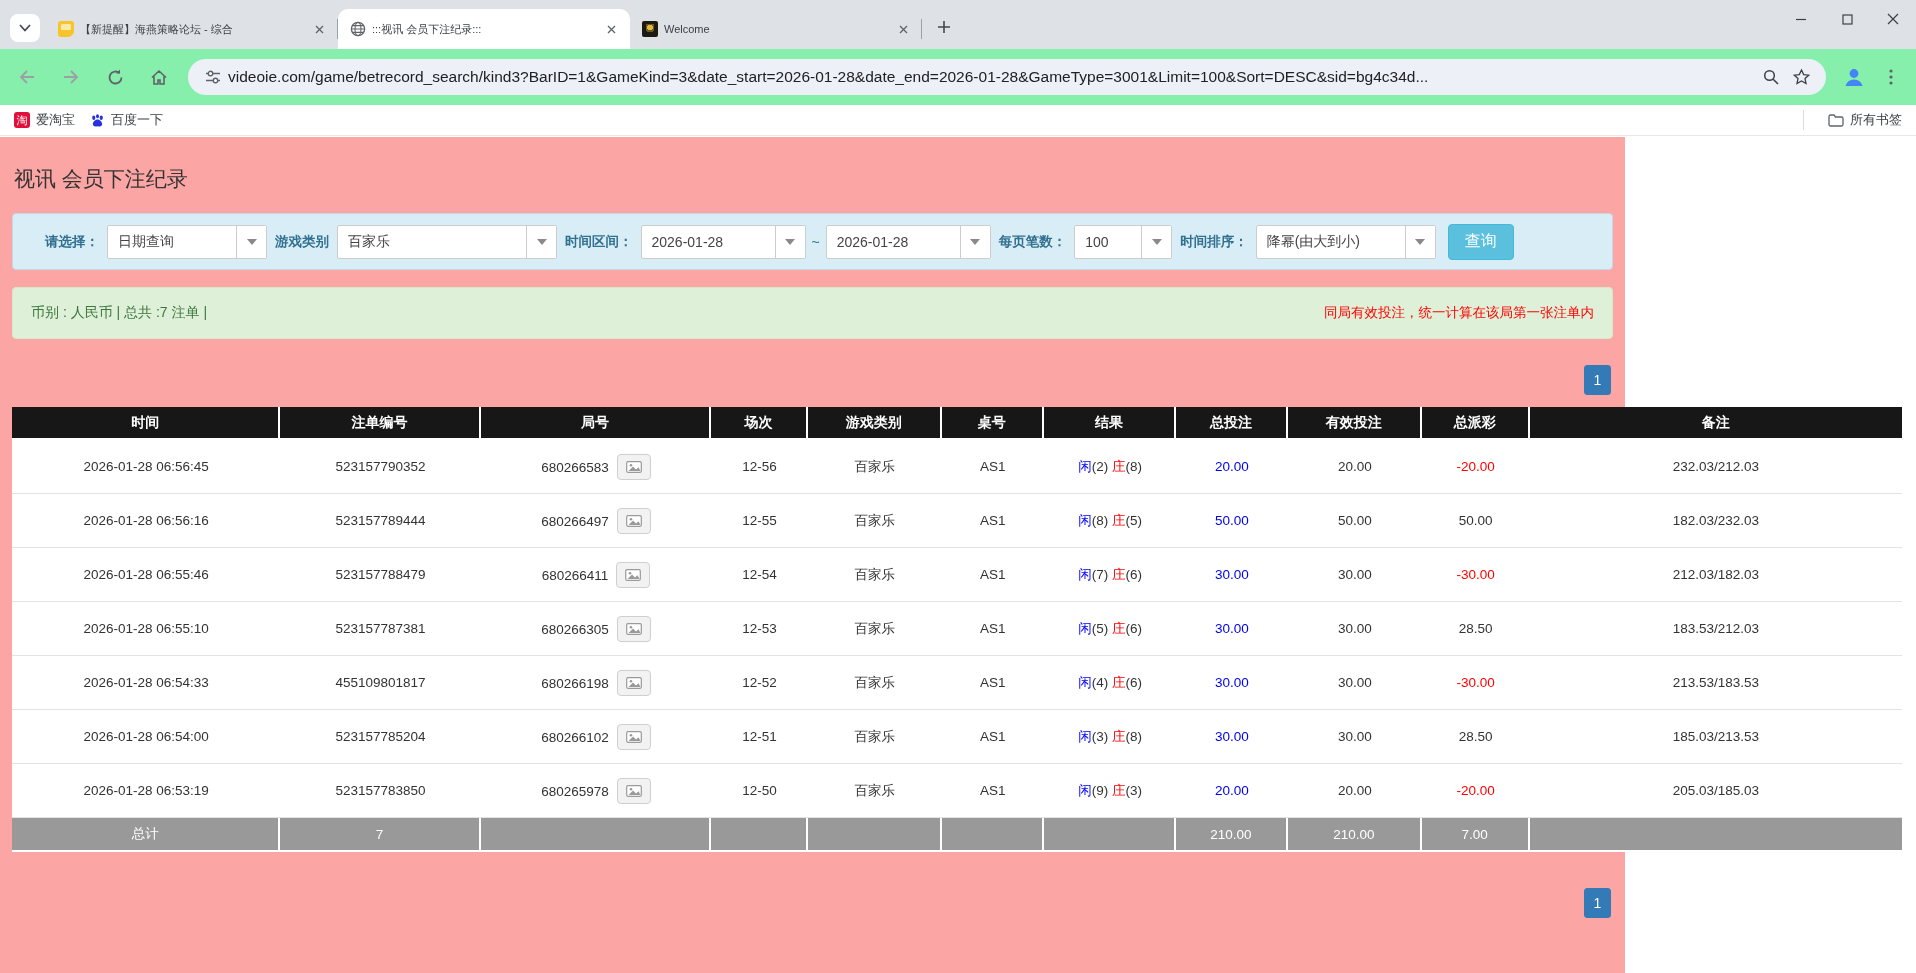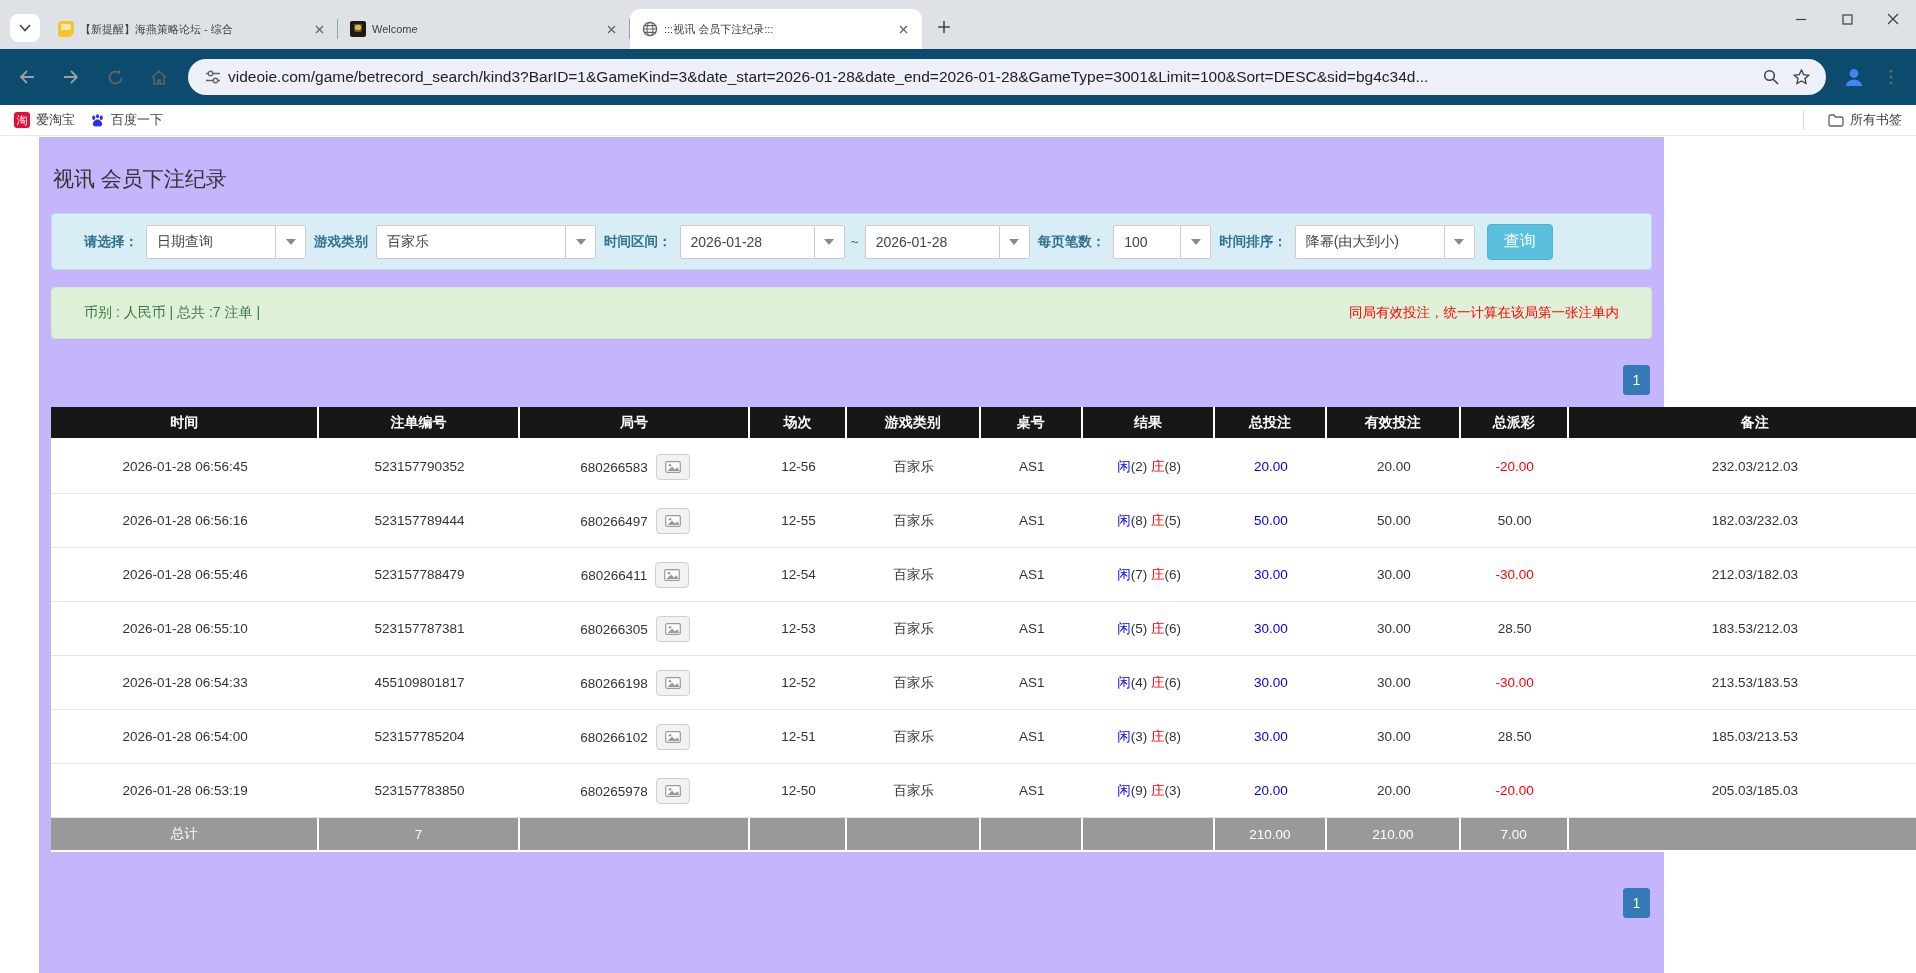--- a/index.html
+++ b/index.html
@@ -26,21 +26,21 @@
     background:#fde9a8; border-radius:1px;}
   .fav-dark { background:#1d1a14; border-radius:2px; }
   .fav-dark::after { content:""; position:absolute; left:4px; top:3px; width:8px; height:10px;
     background:radial-gradient(circle at 50% 35%, #e4b63f 0 3px, #6b5a1f 3px 5px, transparent 5px); }
   .fav-globe { background:transparent; }
   .newtab { width:28px; height:28px; margin:0 0 8px 8px; display:flex; align-items:center;
     justify-content:center; color:#45494d; }
   .wincontrols { position:absolute; right:0; top:0; height:40px; display:flex; }
   .winbtn { width:46px; height:38px; display:flex; align-items:center; justify-content:center; color:#3c4043; }
 
-  .toolbar { position:absolute; top:49px; left:0; width:1916px; height:56px; background:#0c4a6e;
+  .toolbar { position:absolute; top:49px; left:0; width:1916px; height:56px; background:#86efac;
     display:flex; align-items:center; }
   .navbtn { width:34px; height:34px; margin-left:10px; display:flex; align-items:center;
     justify-content:center; border-radius:50%; }
   .omnibox { flex:1; height:36px; margin:0 12px; background:#edf0f7; border-radius:18px;
     display:flex; align-items:center; padding:0 10px; }
   .omni-url { flex:1; font-size:15.5px; color:#202124; white-space:nowrap; overflow:hidden; }
   .omni-ico { width:30px; height:30px; display:flex; align-items:center; justify-content:center; flex:none; }
   .avatar { width:32px; height:32px; border-radius:50%; display:flex; align-items:center;
     justify-content:center; margin-right:6px; }
   .menu3 { width:30px; height:30px; margin-right:10px; display:flex; align-items:center;
@@ -50,39 +50,39 @@
     display:flex; align-items:center; border-bottom:1px solid #e8e8e8; }
   .bm { display:flex; align-items:center; gap:6px; margin-left:14px; font-size:13px; color:#3c4043; }
   .bm-ico-tao { width:16px; height:16px; background:#e0103a; border-radius:3px; color:#fff;
     font-size:11px; display:flex; align-items:center; justify-content:center; }
   .bm-ico-baidu { width:16px; height:16px; color:#2932e1; font-size:14px; display:flex;
     align-items:center; justify-content:center; }
   .bm-right { margin-left:auto; display:flex; align-items:center; gap:6px; padding-left:24px;
     border-left:1px solid #dadce0; margin-right:14px; font-size:13px; color:#3c4043; height:20px; }
 
   
-  .page { position:absolute; top:137px; left:0; width:1625px; height:836px; background:#c4b5fd;margin-left:39px; }
+  .page { position:absolute; top:137px; left:0; width:1625px; height:836px; background:#fca5a5; }
   .page-title { margin:28px 0 0 14px; font-size:21px; color:#333; font-weight:400; }
 
   .filterbar { margin:20px 12px 0 12px; height:57px; background:#d9edf7;
     border:1px solid #c3d9e4; border-radius:4px; display:flex; align-items:center; padding:0 24px; }
   .flabel { font-size:13.5px; font-weight:bold; color:#31708f; margin:0 8px; white-space:nowrap; }
   .combo { display:flex; height:34px; background:#fff; border:1px solid #ccc; border-radius:2px;justify-content:flex-end; }
   .combo input { border:none; outline:none; height:32px; padding:0 10px; font-size:14px; color:#444;
     font-family:inherit; background:transparent; }
   .combo-btn { width:30px; border-left:1px solid #ccc; background:#fff; display:flex;
     align-items:center; justify-content:center; }
   .caret { width:0; height:0; border-left:5px solid transparent; border-right:5px solid transparent;
     border-top:6px solid #8a8a8a; }
   .tilde { color:#31708f; font-size:14px; margin:0 6px; }
   .btn-query { margin-left:12px; height:36px; padding:0 16px; background:#5bc0de; color:#fff;
     border:1px solid #46b8da; border-radius:4px; font-size:16px; cursor:pointer; font-family:Liberation Mono, monospace; }
 
   .summarybar { margin:17px 12px 0 12px; height:52px; background:#dff0d8; border:1px solid #d6e9c6;
-    border-radius:4px; display:flex; align-items:center; padding:0 32px; }
+    border-radius:4px; display:flex; align-items:center; padding:0 18px; }
   .summary-left { color:#3c763d; font-size:14px; }
   .summary-right { margin-left:auto; color:#ff0000; font-size:13.5px; }
 
   .pagerow { margin:26px 14px 0 12px; display:flex; justify-content:flex-end; }
   .pagebtn { min-width:27px; height:30px; background:#337ab7; border:1px solid #337ab7; color:#fff;
     font-size:14px; display:flex; align-items:center; justify-content:center; border-radius:3px; cursor:pointer; }
 
   table.bets { width:1890px; margin:12px 12px 0 12px; border-collapse:separate; border-spacing:0;
     font-size:13.5px; color:#333; table-layout:fixed; }
   table.bets th { background:#171717; color:#fff; font-weight:bold; height:33px; font-size:14px;
@@ -114,42 +114,42 @@
       <div class="tab">
         <span class="fav fav-yellow"></span>
         <span class="tab-title">【新提醒】海燕策略论坛 - 综合</span>
         <span class="tab-close">
           <svg width="9" height="9" viewBox="0 0 9 9">
             <path d="M1 1l7 7M8 1L1 8" stroke="#5f6368" stroke-width="1.3"></path>
           </svg>
         </span>
         <span class="sep"></span>
       </div>
-      <div class="tab">
-        <span class="fav fav-dark"></span>
-        <span class="tab-title">Welcome</span>
-        <span class="tab-close">
-          <svg width="9" height="9" viewBox="0 0 9 9">
-            <path d="M1 1l7 7M8 1L1 8" stroke="#5f6368" stroke-width="1.3"></path>
-          </svg>
-        </span>
-        <span class="sep"></span>
-      </div>
       <div class="tab active">
         <span class="fav fav-globe"><svg width="16" height="16" viewBox="0 0 16 16">
             <circle cx="8" cy="8" r="6.6" fill="none" stroke="#5f6368" stroke-width="1.3"></circle>
             <ellipse cx="8" cy="8" rx="3" ry="6.6" fill="none" stroke="#5f6368" stroke-width="1.1"></ellipse>
             <path d="M1.5 8h13M2.3 4.6h11.4M2.3 11.4h11.4" stroke="#5f6368" stroke-width="1.1" fill="none"></path>
           </svg></span>
         <span class="tab-title">:::视讯 会员下注纪录:::</span>
         <span class="tab-close">
           <svg width="9" height="9" viewBox="0 0 9 9">
             <path d="M1 1l7 7M8 1L1 8" stroke="#5f6368" stroke-width="1.3"></path>
           </svg>
         </span>
+      </div>
+      <div class="tab">
+        <span class="fav fav-dark"></span>
+        <span class="tab-title">Welcome</span>
+        <span class="tab-close">
+          <svg width="9" height="9" viewBox="0 0 9 9">
+            <path d="M1 1l7 7M8 1L1 8" stroke="#5f6368" stroke-width="1.3"></path>
+          </svg>
+        </span>
+        <span class="sep"></span>
       </div>
     </div>
   <div class="newtab">
     <svg width="14" height="14" viewBox="0 0 14 14">
         <path d="M7 1v12M1 7h12" stroke="#45494d" stroke-width="1.6"></path>
       </svg>
   </div>
   <div class="wincontrols">
     <div class="winbtn">
       <svg width="12" height="12" viewBox="0 0 12 12">

